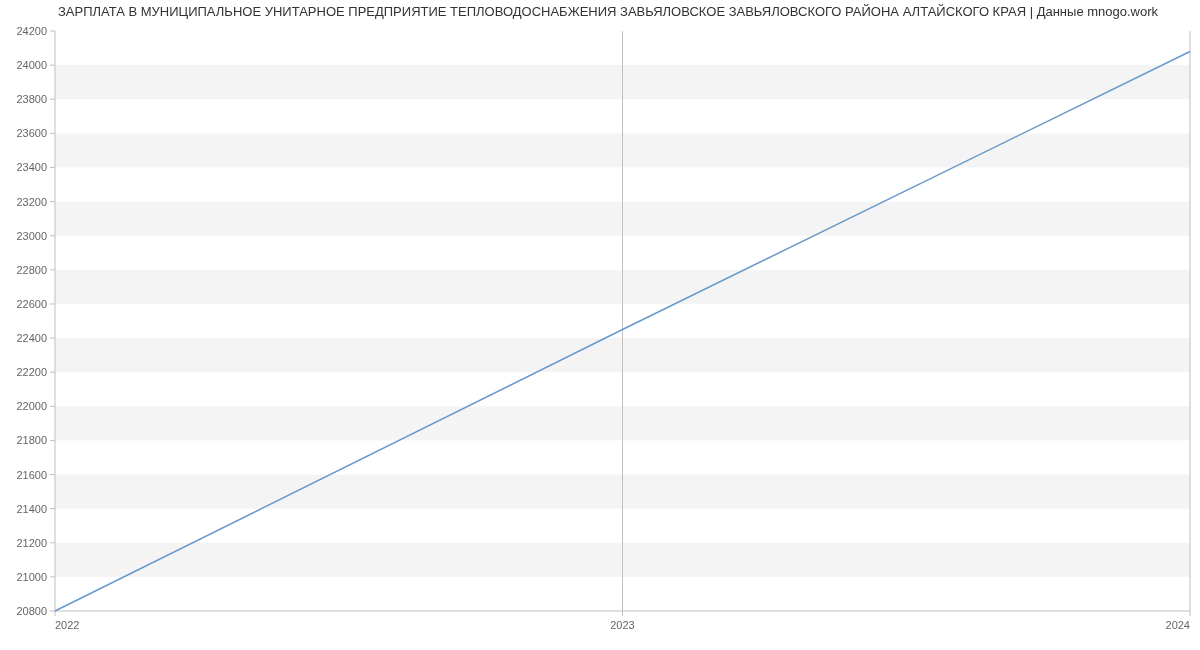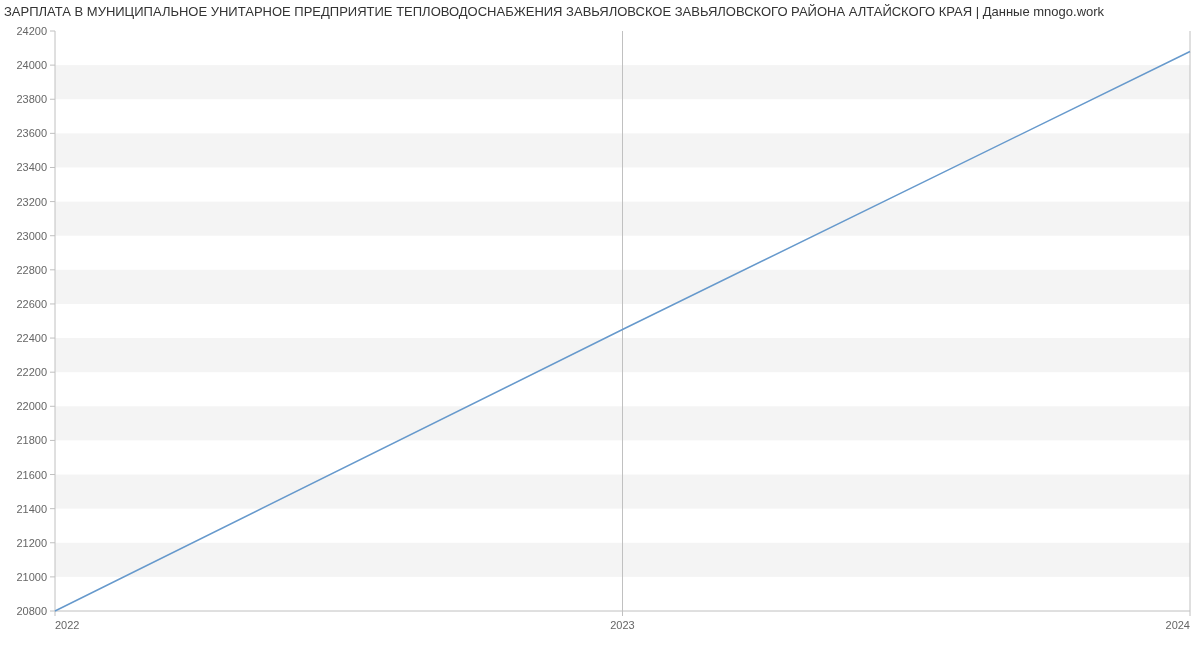--- a/index.html
+++ b/index.html
@@ -6,22 +6,22 @@
     margin: 0;
     padding: 0;
     font-family: Verdana, Geneva, sans-serif;
     background: #fff;
     width: 1200px;
     height: 650px;
     overflow: hidden;
   }
   .title {
     font-size: 13px;
-    text-align: left;
-    padding: 4px 0 2px 4px;
+    text-align: center;
+    padding: 4px 0 2px 16px;
     color: #333;
     white-space: nowrap;
   }
   .chart-wrap {
     position: relative;
     width: 1200px;
     height: 620px;
   }
   svg { display: block; }
   .grid-band {

